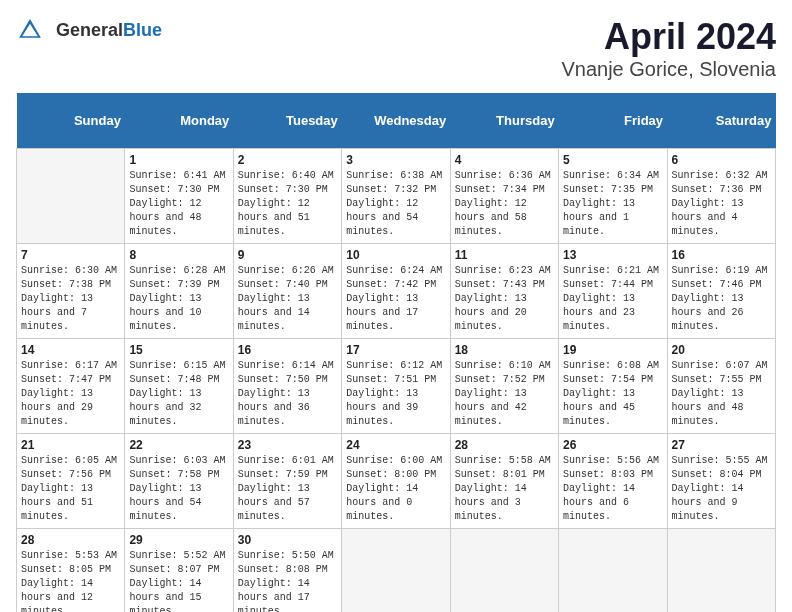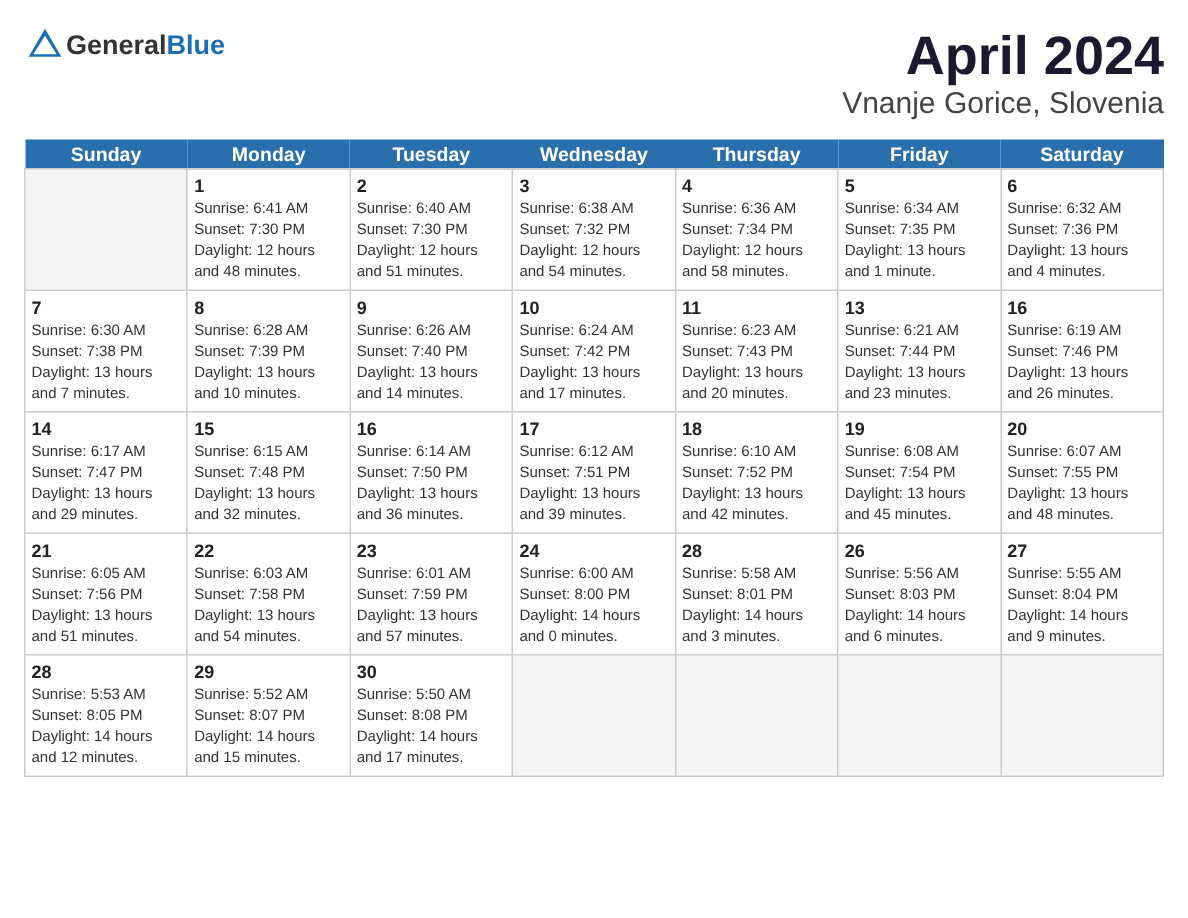--- a/index.html
+++ b/index.html
@@ -12,21 +12,21 @@
     }
     .header {
       display: flex;
       justify-content: space-between;
       align-items: flex-start;
       margin-bottom: 12px;
     }
     .logo {
       display: flex;
       align-items: center;
-      gap: 0;
+      gap: 12px;
     }
     .logo-text-general {
       font-size: 18px;
       font-weight: bold;
       color: #333;
     }
     .logo-text-blue {
       font-size: 18px;
       font-weight: bold;
       color: #1a6eb5;
@@ -48,22 +48,22 @@
       color: #444;
     }
     table {
       width: 100%;
       border-collapse: collapse;
       font-size: 11px;
     }
     thead tr th {
       background-color: #2a6fad;
       color: #fff;
-      padding: 2px 4px;
-      text-align: center;
+      padding: 20px 4px;
+      text-align: right;
       font-size: 13px;
       font-weight: bold;
     }
     tbody tr td {
       vertical-align: top;
       padding: 4px 4px;
       border: 1px solid #ccc;
       min-height: 70px;
       width: 14.28%;
       color: #222;
@@ -77,20 +77,21 @@
     .day-num {
       font-weight: bold;
       font-size: 12px;
       display: block;
       margin-bottom: 2px;
     }
     .day-info {
       font-size: 10px;
       line-height: 1.4;
       color: #333;
+      font-family: Liberation Mono, monospace;
     }
     .empty-cell {
       background: #f5f5f5;
     }
     tbody tr td.empty-cell {
       background: #f5f5f5;
     }
   </style>
 </head>
 <body>

